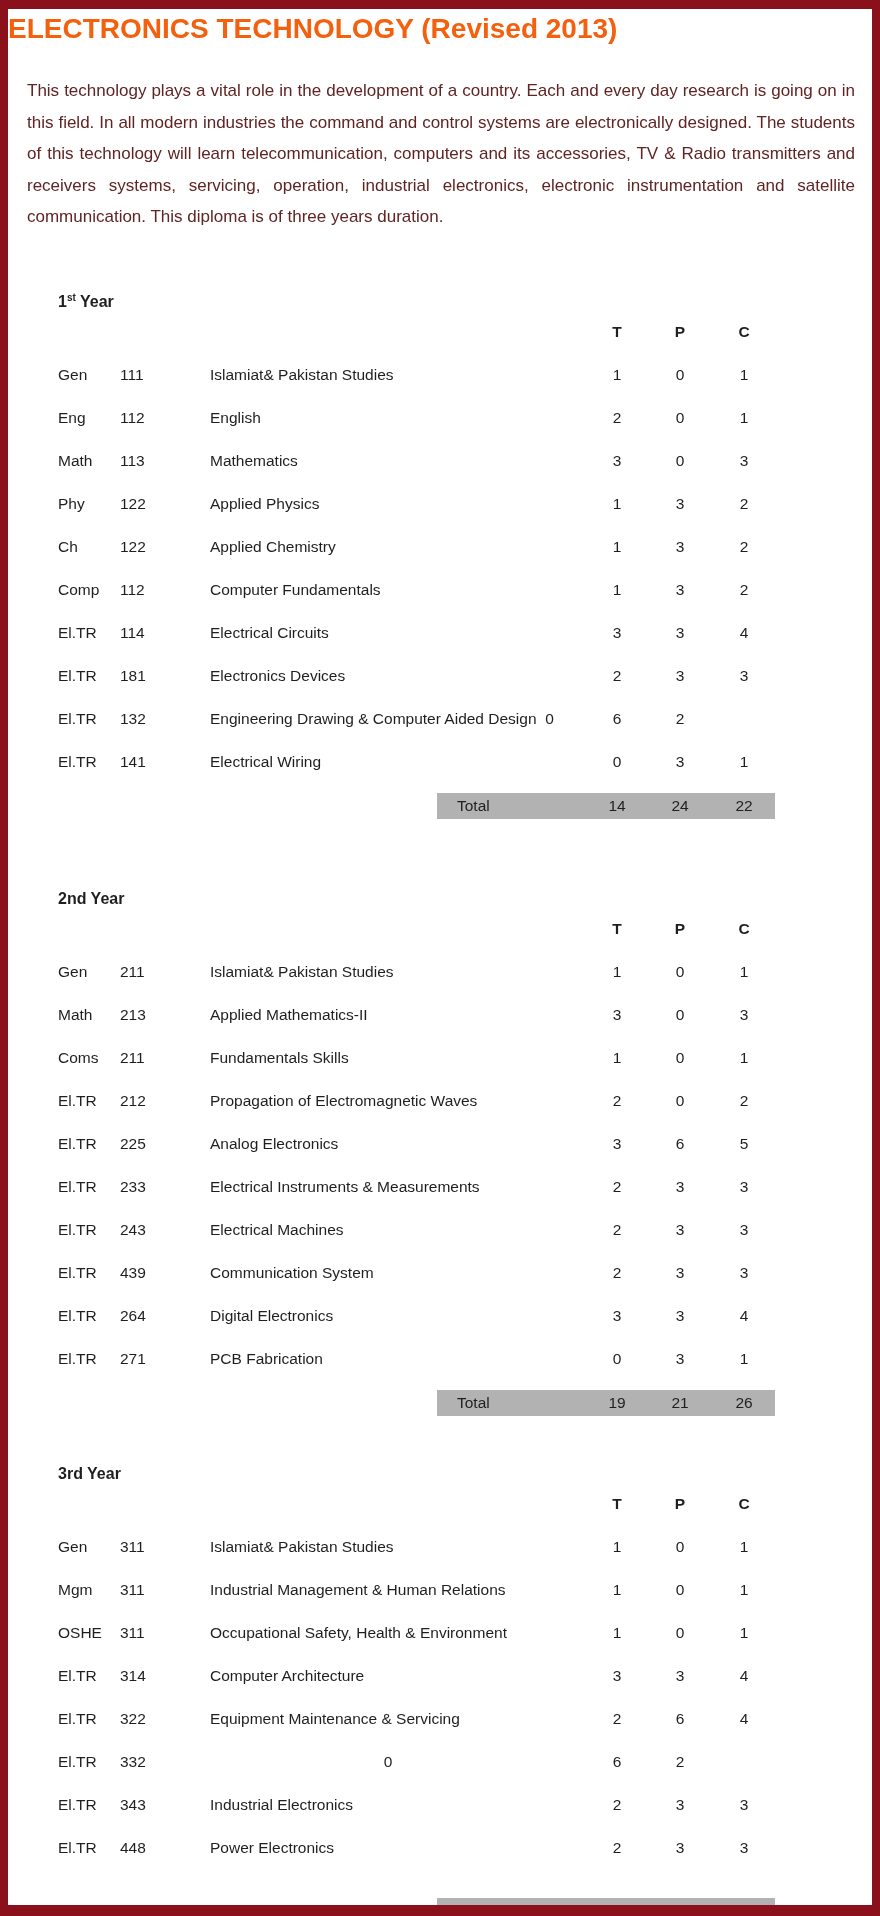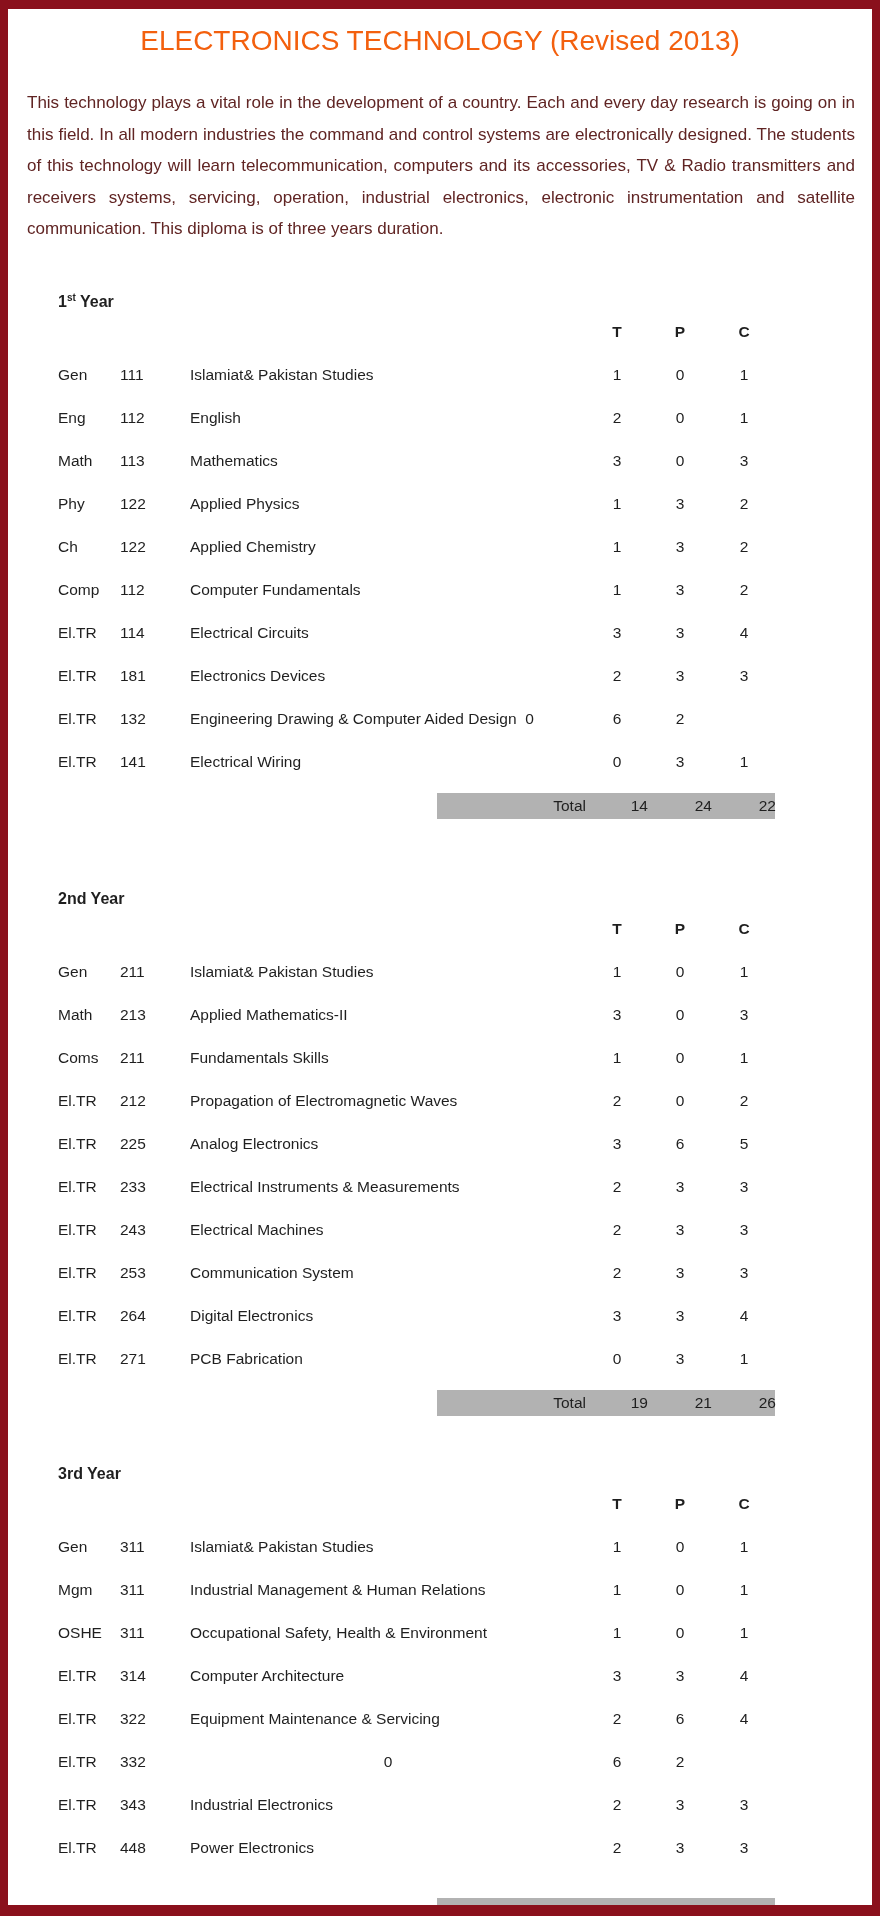--- a/index.html
+++ b/index.html
@@ -12,26 +12,26 @@
   html,body{margin:0;padding:0;background:#fff;}
   .page{
     width:880px;height:1916px;box-sizing:border-box;
     border:8px solid var(--border);
     border-top-width:9px;border-bottom-width:11px;
     overflow:hidden;background:#fff;
     font-family:"Liberation Sans",sans-serif;
     color:var(--text);
   }
   h1.doc-title{
-    margin:16px 0 0;text-align:center;
-    font-size:28px;font-weight:normal;color:var(--title);
+    margin:4px 0 0;text-align:left;
+    font-size:28px;font-weight:bold;color:var(--title);
     letter-spacing:0px;
   }
   p.intro{
-    margin:30px 17px 0 19px;
+    margin:30px 17px 12px 19px;
     font-size:17px;line-height:31.5px;
     text-align:justify;color:var(--para);
   }
   .sections{display:block;}
   .section{display:block;}
   .year-heading{
     margin:0 16px 0 50px;padding-top:48px;
     font-size:16px;font-weight:bold;color:var(--text);
   }
   .section:nth-child(2) .year-heading{padding-top:70px;}
@@ -41,27 +41,27 @@
   .row{
     display:grid;
     grid-template-columns:62px 70px 1fr 62px 64px 64px;
     padding-left:50px;padding-right:96px;
     height:43px;align-items:center;
     font-size:15.5px;
   }
   .row .cell{display:block;}
   .row .n{text-align:center;}
   .header-row{font-weight:bold;}
-  .cell.title{white-space:pre;overflow:hidden;}
+  .cell.title{white-space:pre;overflow:hidden;margin-left:20px;}
   .total-row{position:relative;height:28px;margin-top:8px;}
   .total-row::before{
     content:"";position:absolute;left:429px;top:1px;bottom:1px;width:338px;
     background:var(--band);
   }
-  .total-row .cell{position:relative;z-index:1;text-align:right;}
+  .total-row .cell{position:relative;z-index:1;}
   .total-row .cell.title{padding-left:247px;box-sizing:border-box;}
   .band-fragment{
     margin:28px 0 0 429px;width:338px;height:10px;
     background:var(--band);
   }
 </style>
 </head>
 <body>
 
 <div class="page">
@@ -251,21 +251,21 @@
     <span class="cell code">El.TR</span>
     <span class="cell num">243</span>
     <span class="cell title">Electrical Machines</span>
     <span class="cell n t">2</span>
     <span class="cell n p">3</span>
     <span class="cell n c">3</span>
   </div>
 
   <div class="row course-row">
     <span class="cell code">El.TR</span>
-    <span class="cell num">253</span>
+    <span class="cell num">439</span>
     <span class="cell title">Communication System</span>
     <span class="cell n t">2</span>
     <span class="cell n p">3</span>
     <span class="cell n c">3</span>
   </div>
 
   <div class="row course-row">
     <span class="cell code">El.TR</span>
     <span class="cell num">264</span>
     <span class="cell title">Digital Electronics</span>

